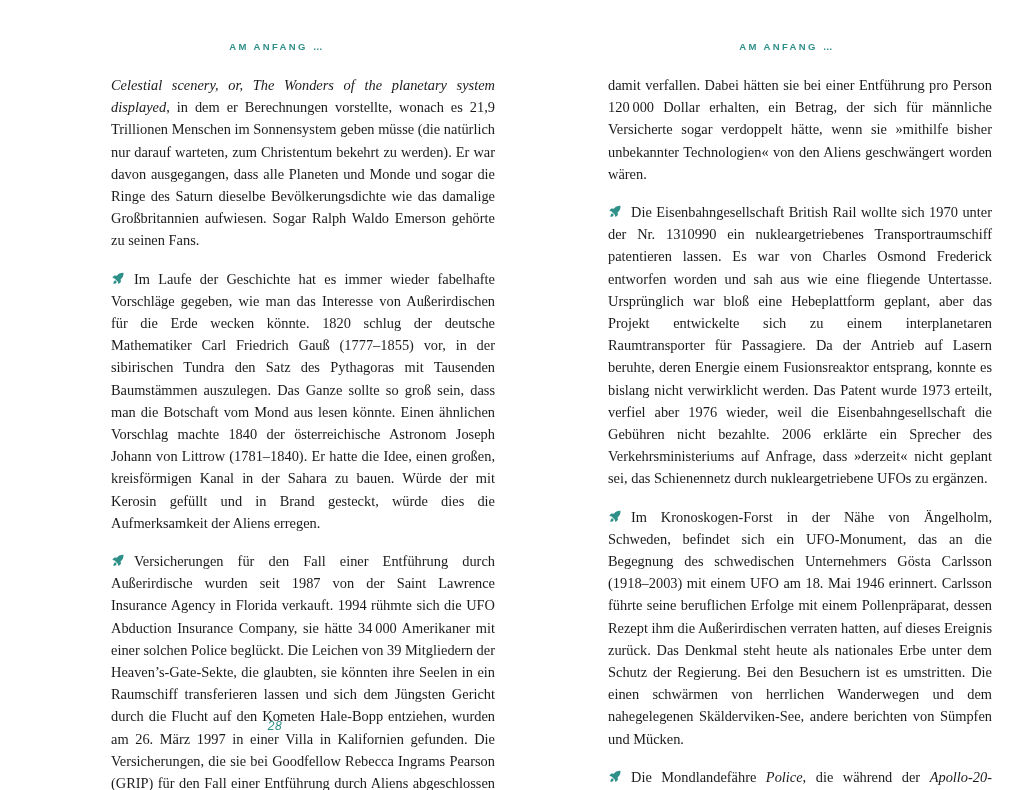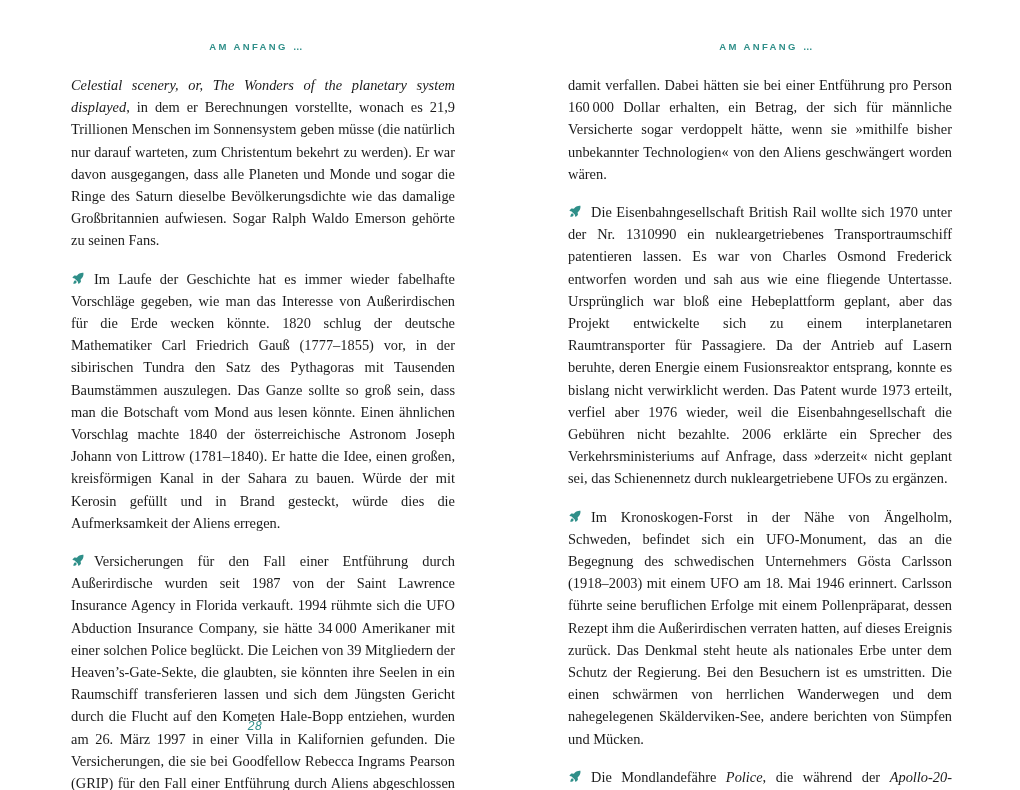--- a/index.html
+++ b/index.html
@@ -20,20 +20,21 @@
   .spread {
     display: flex;
     width: 1020px;
     height: 790px;
   }
 
   .page {
     position: relative;
     width: 510px;
     height: 790px;
+    margin-left: 40px;
   }
 
   .page-inner {
     position: absolute;
     left: 0;
     right: 0;
     top: 0;
     bottom: 0;
   }
 
@@ -147,21 +148,21 @@
     </div>
   </div>
 
   <div class="gutter-shadow"></div>
 
   <div class="page page-right">
     <div class="page-inner">
       <div class="running-head">AM ANFANG …</div>
 
       <div class="textblock" id="textblock-right">
-          <p class="para"><span>damit verfallen. Dabei hätten sie bei einer Entführung pro Person 160 000 Dollar erhalten, ein Betrag, der sich für männliche Versicherte sogar verdoppelt hätte, wenn sie »mithilfe bisher unbekannter Technologien« von den Aliens geschwängert worden wären.</span></p>
+          <p class="para"><span>damit verfallen. Dabei hätten sie bei einer Entführung pro Person 120 000 Dollar erhalten, ein Betrag, der sich für männliche Versicherte sogar verdoppelt hätte, wenn sie »mithilfe bisher unbekannter Technologien« von den Aliens geschwängert worden wären.</span></p>
           <p class="para has-marker"><span class="rocket"><svg viewBox="0 0 16 16" width="14" height="13" aria-hidden="true">
                 <g fill="#2f8f89">
                   <path d="M14.6 0.9c-2.6-0.3-5.0 0.6-6.6 2.3L6.6 4.6 4.3 4.2C3.9 4.1 3.5 4.3 3.2 4.6L1.4 6.6c-0.3 0.3-0.1 0.8 0.3 0.9l2.2 0.5 0.2 0.2 3.5 3.5 0.2 0.2 0.5 2.2c0.1 0.4 0.6 0.6 0.9 0.3l2.0-1.8c0.3-0.3 0.5-0.7 0.4-1.1l-0.4-2.3 1.4-1.4C14.1 6.2 15.0 3.8 14.7 1.2 14.7 1.0 14.7 0.9 14.6 0.9z"></path>
                   <path d="M3.4 11.0c-0.9 0.9-1.2 3.6-1.2 3.6s2.7-0.3 3.6-1.2c0.6-0.6 0.6-1.6 0-2.3C5.0 10.4 4.0 10.4 3.4 11.0z"></path>
                 </g>
               </svg></span><span>Die Eisenbahngesellschaft British Rail wollte sich 1970 unter der Nr. 1310990 ein nukleargetriebenes Transportraumschiff patentieren lassen. Es war von Charles Osmond Frederick entworfen worden und sah aus wie eine fliegende Untertasse. Ursprünglich war bloß eine Hebeplattform geplant, aber das Projekt entwickelte sich zu einem interplanetaren Raumtransporter für Passagiere. Da der Antrieb auf Lasern beruhte, deren Energie einem Fusionsreaktor entsprang, konnte es bislang nicht verwirklicht werden. Das Patent wurde 1973 erteilt, verfiel aber 1976 wieder, weil die Eisenbahngesellschaft die Gebühren nicht bezahlte. 2006 erklärte ein Sprecher des Verkehrsministeriums auf Anfrage, dass »derzeit« nicht geplant sei, das Schienennetz durch nukleargetriebene UFOs zu ergänzen.</span></p>
           <p class="para has-marker"><span class="rocket"><svg viewBox="0 0 16 16" width="14" height="13" aria-hidden="true">
                 <g fill="#2f8f89">
                   <path d="M14.6 0.9c-2.6-0.3-5.0 0.6-6.6 2.3L6.6 4.6 4.3 4.2C3.9 4.1 3.5 4.3 3.2 4.6L1.4 6.6c-0.3 0.3-0.1 0.8 0.3 0.9l2.2 0.5 0.2 0.2 3.5 3.5 0.2 0.2 0.5 2.2c0.1 0.4 0.6 0.6 0.9 0.3l2.0-1.8c0.3-0.3 0.5-0.7 0.4-1.1l-0.4-2.3 1.4-1.4C14.1 6.2 15.0 3.8 14.7 1.2 14.7 1.0 14.7 0.9 14.6 0.9z"></path>
                   <path d="M3.4 11.0c-0.9 0.9-1.2 3.6-1.2 3.6s2.7-0.3 3.6-1.2c0.6-0.6 0.6-1.6 0-2.3C5.0 10.4 4.0 10.4 3.4 11.0z"></path>

